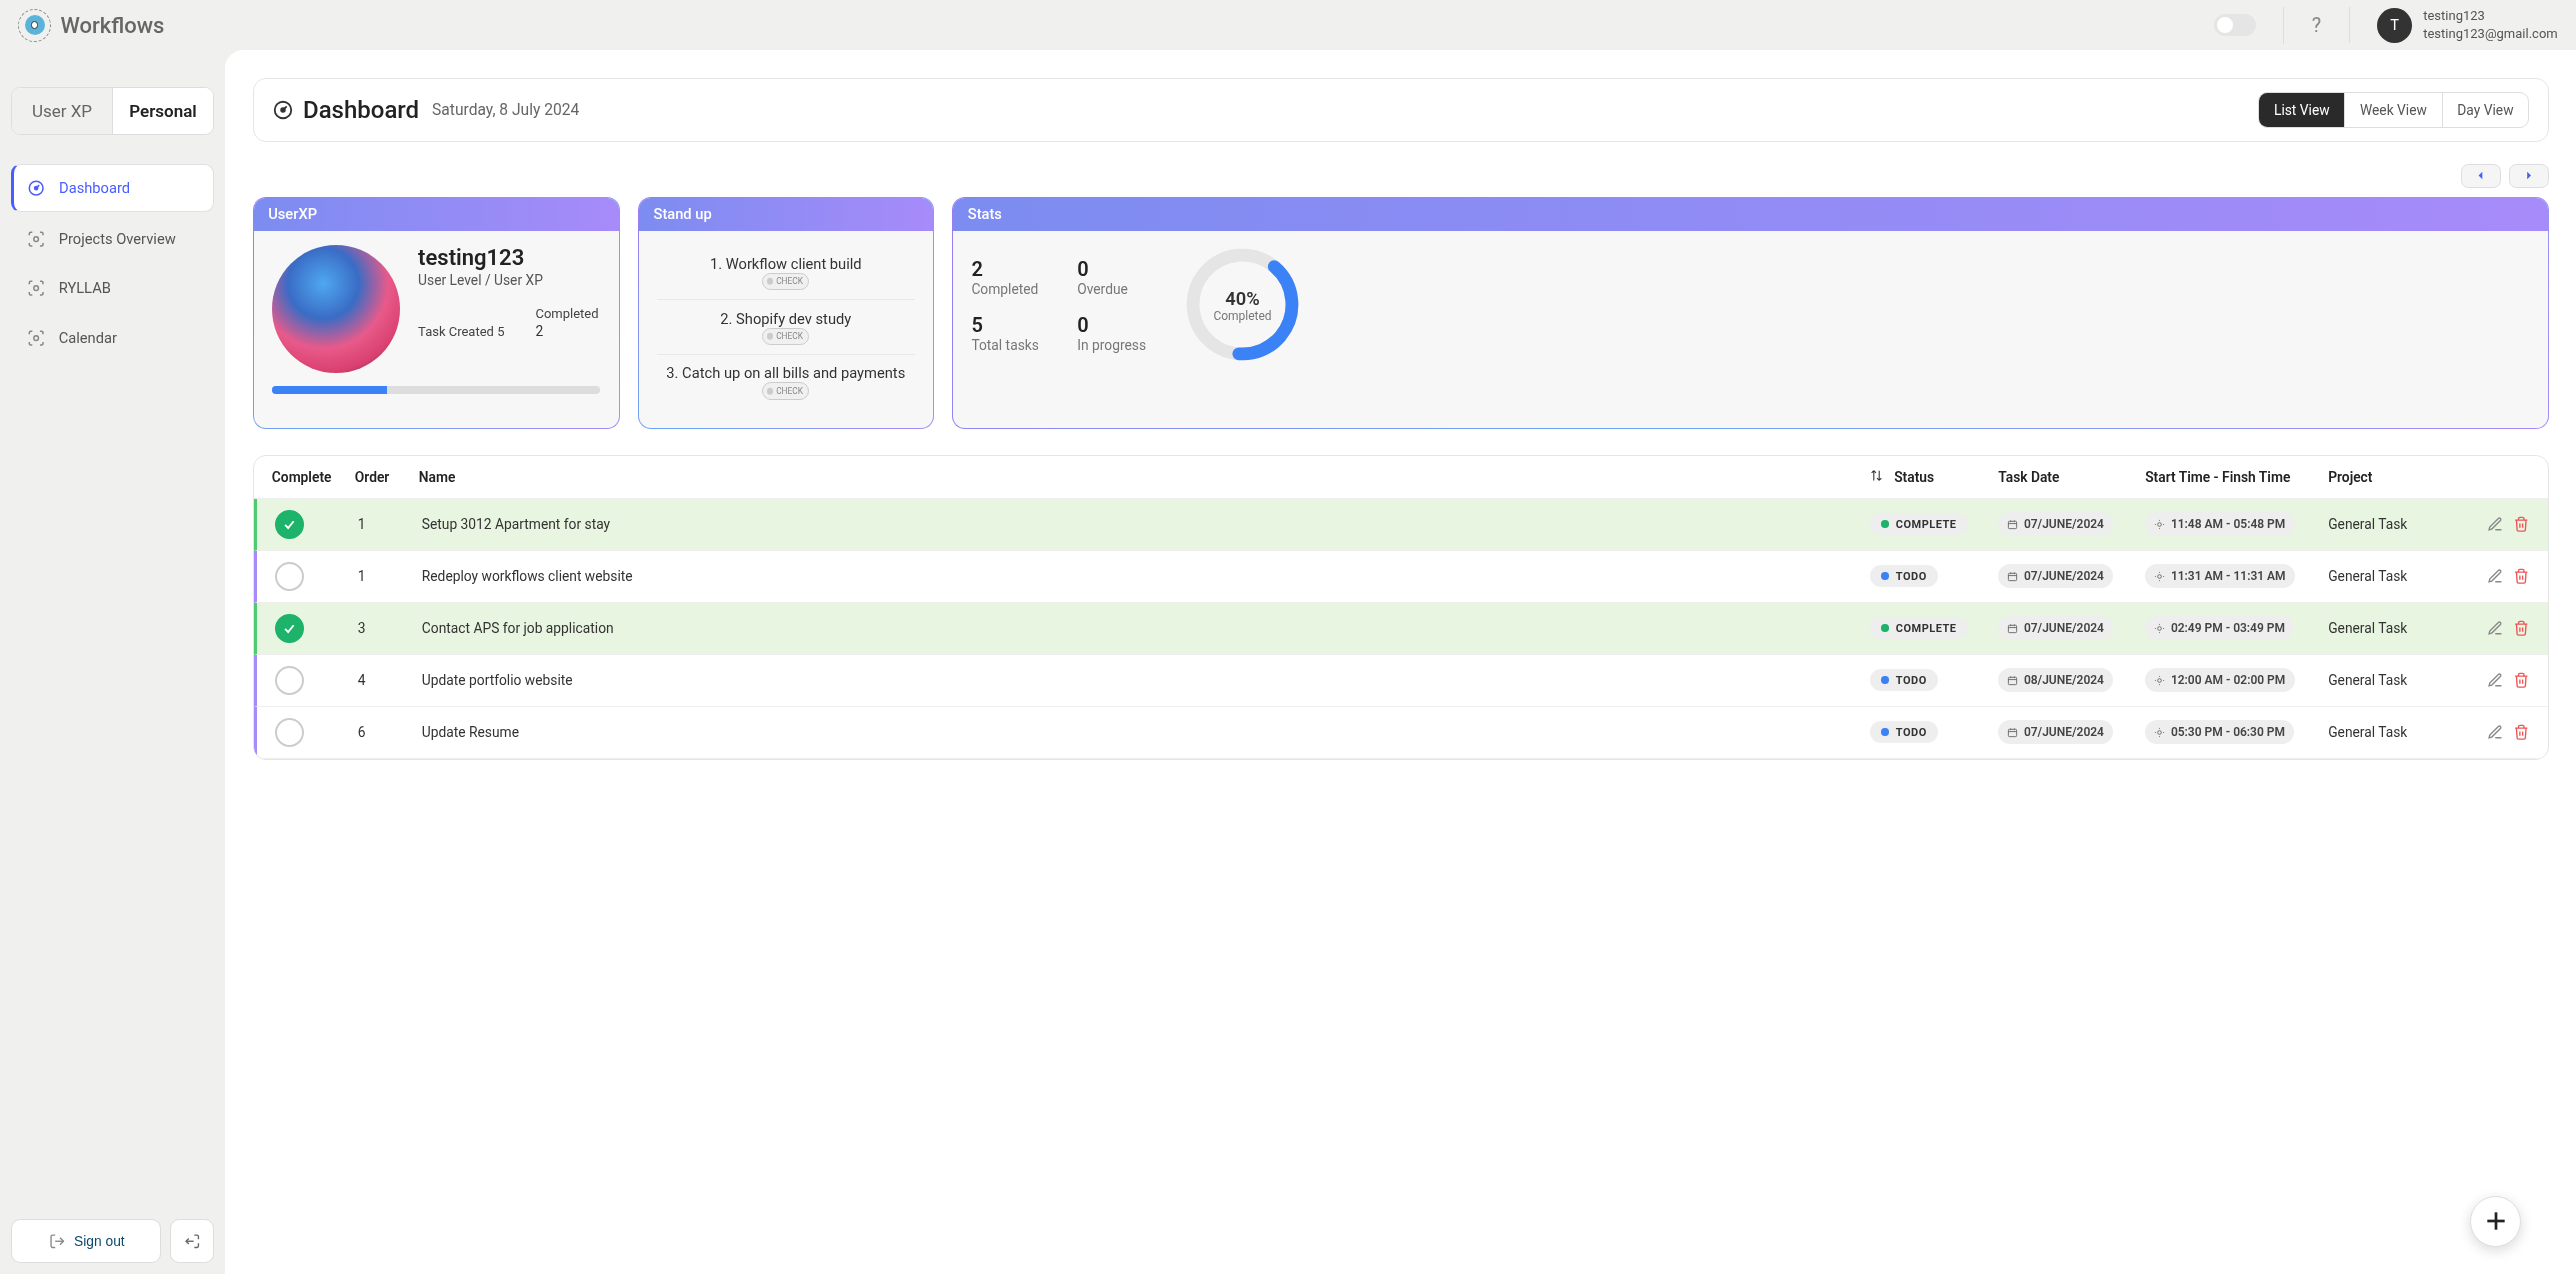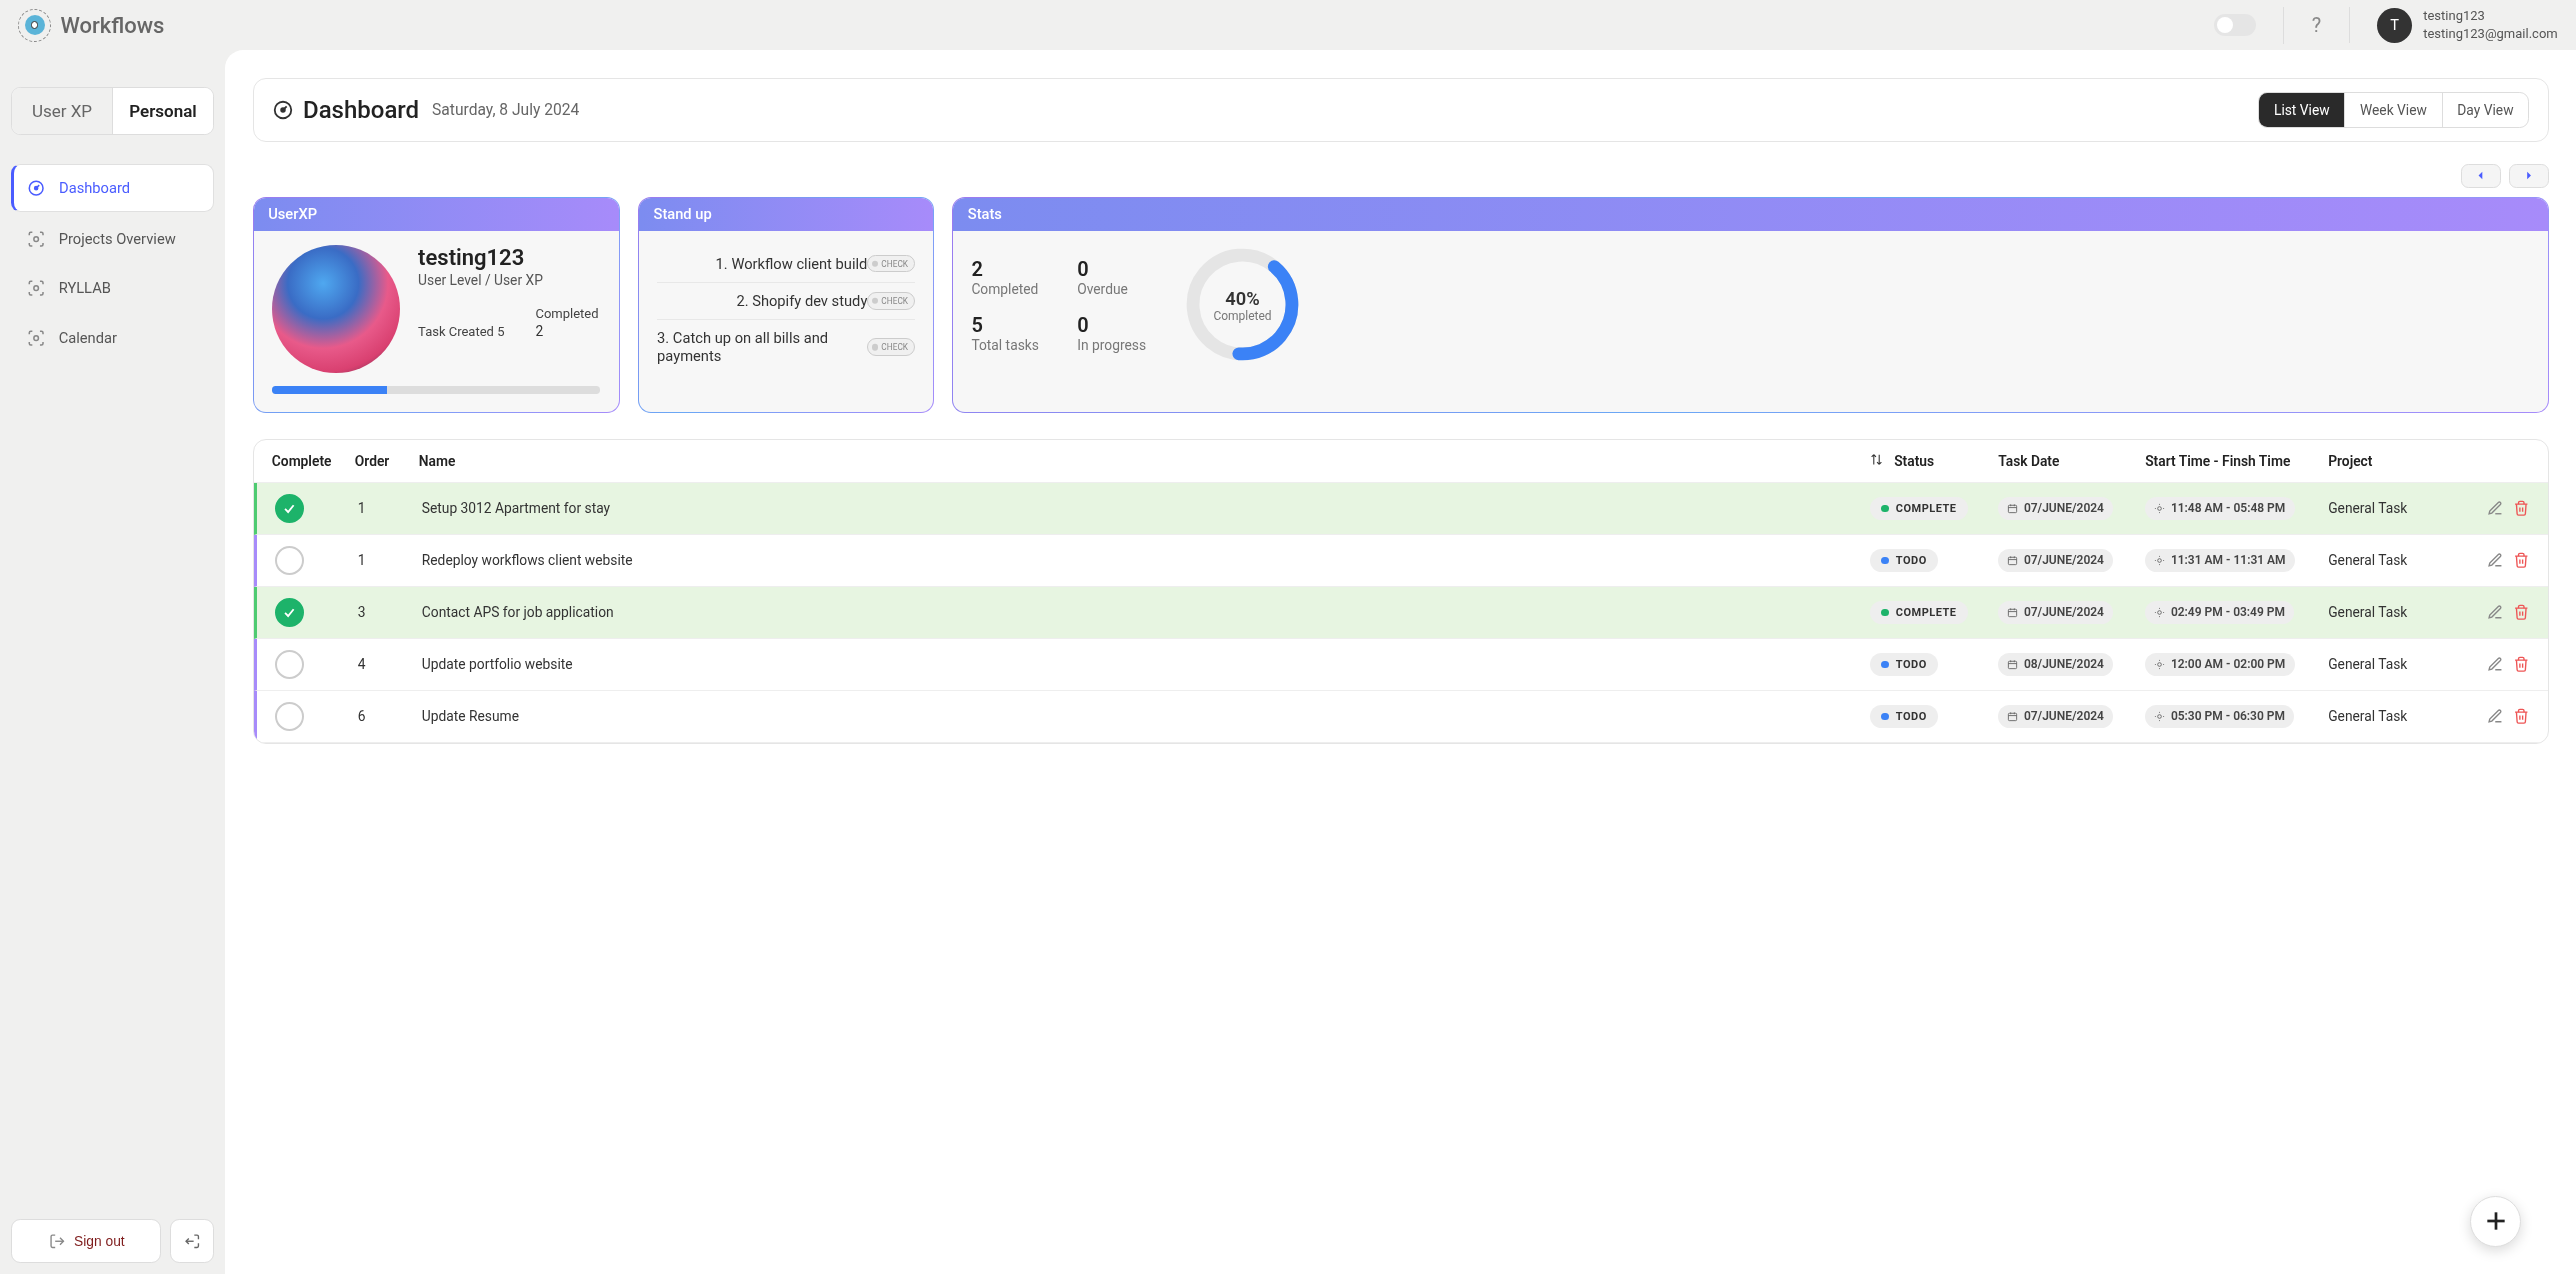--- a/index.html
+++ b/index.html
@@ -23,21 +23,21 @@
 .sidebar-tabs { display:flex; background:#fff; border:0.9px solid #ddd; border-radius:9.2px; overflow:hidden; margin-bottom:29px; }
 .sidebar-tab { flex:1; padding:13px 0; text-align:center; font-size:17px; color:#666; cursor:pointer; }
 .sidebar-tab.active { background:#fff; color:#222; font-weight:600; border-left:0.9px solid #ddd; }
 .sidebar-tab.inactive { background:#f0f0ef; }
 .nav { list-style:none; }
 .nav-item { display:flex; align-items:center; gap:13px; padding:13px 14.7px; font-size:14.7px; color:#555; border-radius:9.2px; cursor:pointer; margin-bottom:3.7px; }
 .nav-item.active { background:#fff; color:#4a5cff; border:0.9px solid #e0e0e0; border-left:3.7px solid #4a5cff; padding-left:12px; }
 .nav-icon { width:20px; height:20px; color:#888; display:flex; align-items:center; justify-content:center; }
 .nav-item.active .nav-icon { color:#4a5cff; }
 .sidebar-bottom { margin-top:auto; display:flex; gap:9.2px; }
-.signout-btn { flex:1; display:flex; align-items:center; justify-content:center; gap:7px; padding:11px; border:0.9px solid #ddd; border-radius:9.2px; background:#fff; font-size:13.8px; color:#7f1d1d; cursor:pointer; }
+.signout-btn { flex:1; display:flex; align-items:center; justify-content:center; gap:7px; padding:11px; border:0.9px solid #ddd; border-radius:9.2px; background:#fff; font-size:13.8px; color:#0c4a6e; cursor:pointer; }
 .collapse-btn { width:44px; display:flex; align-items:center; justify-content:center; border:0.9px solid #ddd; border-radius:9.2px; background:#fff; cursor:pointer; }
 
 .main { flex:1; background:#fff; border-radius:18.3px 0 0 0; padding: 27.5px 27.5px 0 27.5px; overflow:auto; }
 .header-card { border:0.9px solid #e5e5e5; border-radius:13px; padding:13px 18.3px; display:flex; align-items:center; justify-content:space-between; margin-bottom:22px; }
 .header-left { display:flex; align-items:center; gap:13px; }
 .dash-title { font-size:24px; font-weight:500; color:#222; display:flex; align-items:center; gap:9.2px; }
 .dash-date { font-size:15.6px; color:#666; }
 .view-switch { display:flex; border:0.9px solid #ddd; border-radius:9.2px; overflow:hidden; }
 .view-btn { padding:9.2px 14.7px; font-size:13.8px; color:#555; cursor:pointer; border-left:0.9px solid #ddd; }
 .view-btn:first-child { border-left:none; }
@@ -58,21 +58,21 @@
 .avatar-img { width:128px; height:128px; border-radius:50%; background: radial-gradient(circle at 40% 30%, #4fa8f0 0%, #3a6cc5 30%, #e85a8a 55%, #d94070 75%, #2a2a3a 100%); flex-shrink:0; }
 .userxp-info { display:flex; flex-direction:column; }
 .userxp-name { font-size:22px; font-weight:600; color:#222; margin-bottom:1.8px; }
 .userxp-level { font-size:13.8px; color:#555; margin-bottom:18.3px; }
 .userxp-stats { display:flex; gap:31px;align-items:flex-end; }
 .userxp-stat-label { font-size:13px; color:#444; }
 .userxp-stat-val { font-size:13.8px; color:#333; margin-top:1.8px; }
 .progress-bar { height:7.3px; background:#ddd; border-radius:3.7px; margin-top:13px; overflow:hidden; }
 .progress-fill { height:100%; background:#3b82f6; width:35%; }
 
-.standup-item { display:flex; align-items:center; justify-content:flex-end; padding:9.2px 0; border-bottom:0.9px solid #e8e8e8; font-size:14.7px; color:#333; }
+.standup-item { display:flex; align-items:center; justify-content:center; padding:9.2px 0; border-bottom:0.9px solid #e8e8e8; font-size:14.7px; color:#333;flex-direction:column; }
 .standup-item:last-child { border-bottom:none; }
 .check-pill { font-size:8.3px; color:#888; border:0.9px solid #ccc; border-radius:11px; padding:2.8px 5.5px 2.8px 13px; position:relative; background:#f0f0f0; }
 .check-pill::before { content:''; position:absolute; left:3.7px; top:50%; transform:translateY(-50%); width:6.4px; height:6.4px; border-radius:50%; background:#ccc; }
 
 .stats-row { display:flex; gap:37px; align-items:center; }
 .stats-grid { display:grid; grid-template-columns: 1fr 1fr; gap: 16.5px 37px; }
 .stat-val { font-size:20px; font-weight:600; color:#222; }
 .stat-lbl { font-size:13.8px; color:#777; }
 .donut { width:119px; height:119px; position:relative; }
 .donut svg { transform: rotate(-50deg); }

